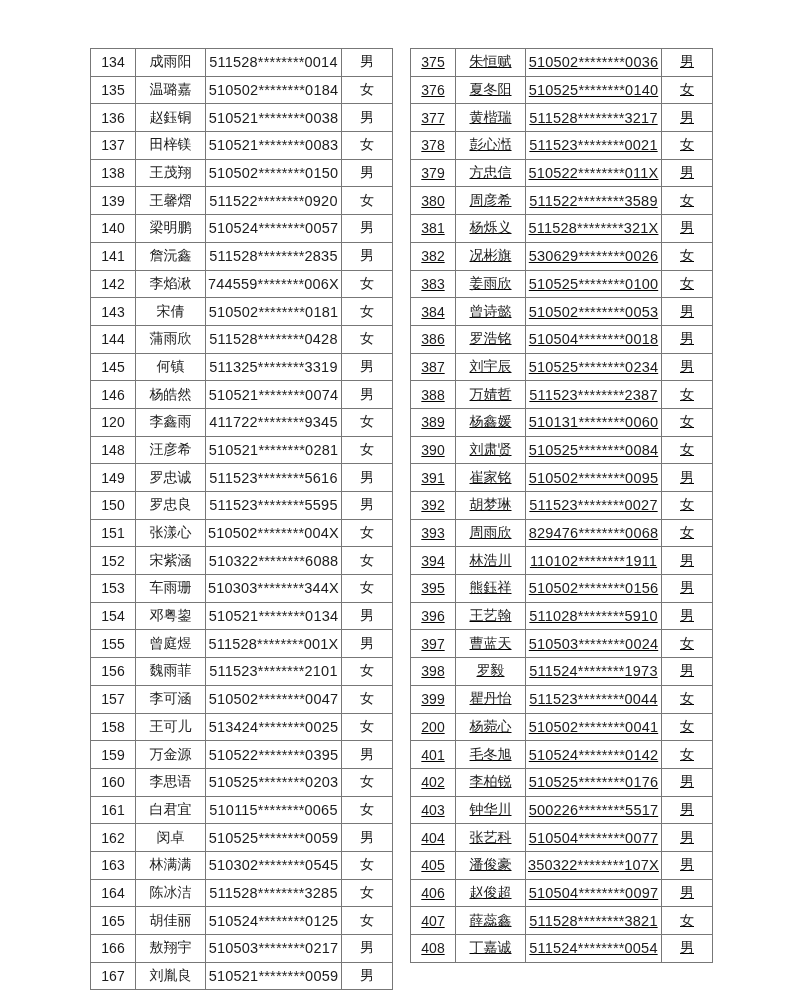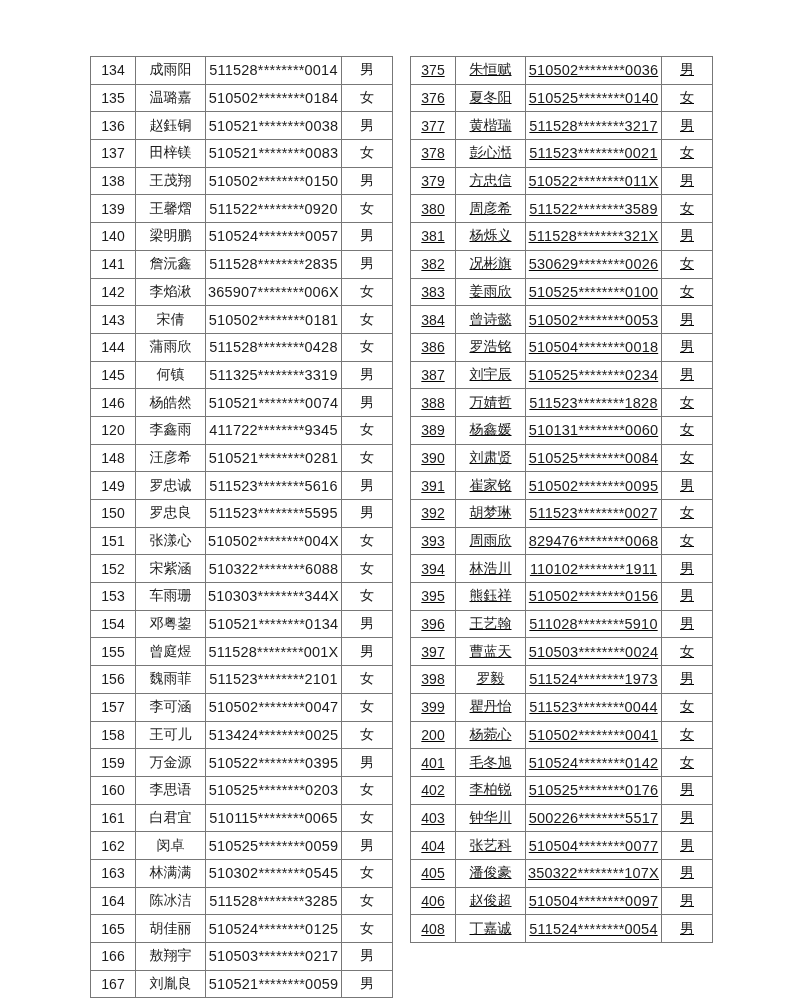--- a/index.html
+++ b/index.html
@@ -16,21 +16,20 @@
     height: 1008px;
     background: #ffffff;
   }
   table.roster {
     position: absolute;
     top: 48px;
     border-collapse: collapse;
     table-layout: fixed;
     width: 302px;
     background: #ffffff;
-    margin-top: 8px;
   }
   table.roster.left  { left: 90px; }
   table.roster.right { left: 410px; text-decoration: underline; }
   table.roster td {
     border: 1px solid #777777;
     height: 27.7px;
     text-align: center;
     vertical-align: middle;
     color: #1c1c1c;
     overflow: hidden;
@@ -112,21 +111,21 @@
         </tr>
         <tr>
           <td class="col-no">141</td>
           <td class="col-name">詹沅鑫</td>
           <td class="col-id">511528********2835</td>
           <td class="col-gender">男</td>
         </tr>
         <tr>
           <td class="col-no">142</td>
           <td class="col-name">李焰湫</td>
-          <td class="col-id">365907********006X</td>
+          <td class="col-id">744559********006X</td>
           <td class="col-gender">女</td>
         </tr>
         <tr>
           <td class="col-no">143</td>
           <td class="col-name">宋倩</td>
           <td class="col-id">510502********0181</td>
           <td class="col-gender">女</td>
         </tr>
         <tr>
           <td class="col-no">144</td>
@@ -351,21 +350,21 @@
         </tr>
         <tr>
           <td class="col-no">387</td>
           <td class="col-name">刘宇辰</td>
           <td class="col-id">510525********0234</td>
           <td class="col-gender">男</td>
         </tr>
         <tr>
           <td class="col-no">388</td>
           <td class="col-name">万婧哲</td>
-          <td class="col-id">511523********1828</td>
+          <td class="col-id">511523********2387</td>
           <td class="col-gender">女</td>
         </tr>
         <tr>
           <td class="col-no">389</td>
           <td class="col-name">杨鑫媛</td>
           <td class="col-id">510131********0060</td>
           <td class="col-gender">女</td>
         </tr>
         <tr>
           <td class="col-no">390</td>
@@ -461,20 +460,26 @@
           <td class="col-no">405</td>
           <td class="col-name">潘俊豪</td>
           <td class="col-id">350322********107X</td>
           <td class="col-gender">男</td>
         </tr>
         <tr>
           <td class="col-no">406</td>
           <td class="col-name">赵俊超</td>
           <td class="col-id">510504********0097</td>
           <td class="col-gender">男</td>
+        </tr>
+        <tr>
+          <td class="col-no">407</td>
+          <td class="col-name">薛蕊鑫</td>
+          <td class="col-id">511528********3821</td>
+          <td class="col-gender">女</td>
         </tr>
         <tr>
           <td class="col-no">408</td>
           <td class="col-name">丁嘉诚</td>
           <td class="col-id">511524********0054</td>
           <td class="col-gender">男</td>
         </tr>
       </tbody>
   </table>
 

